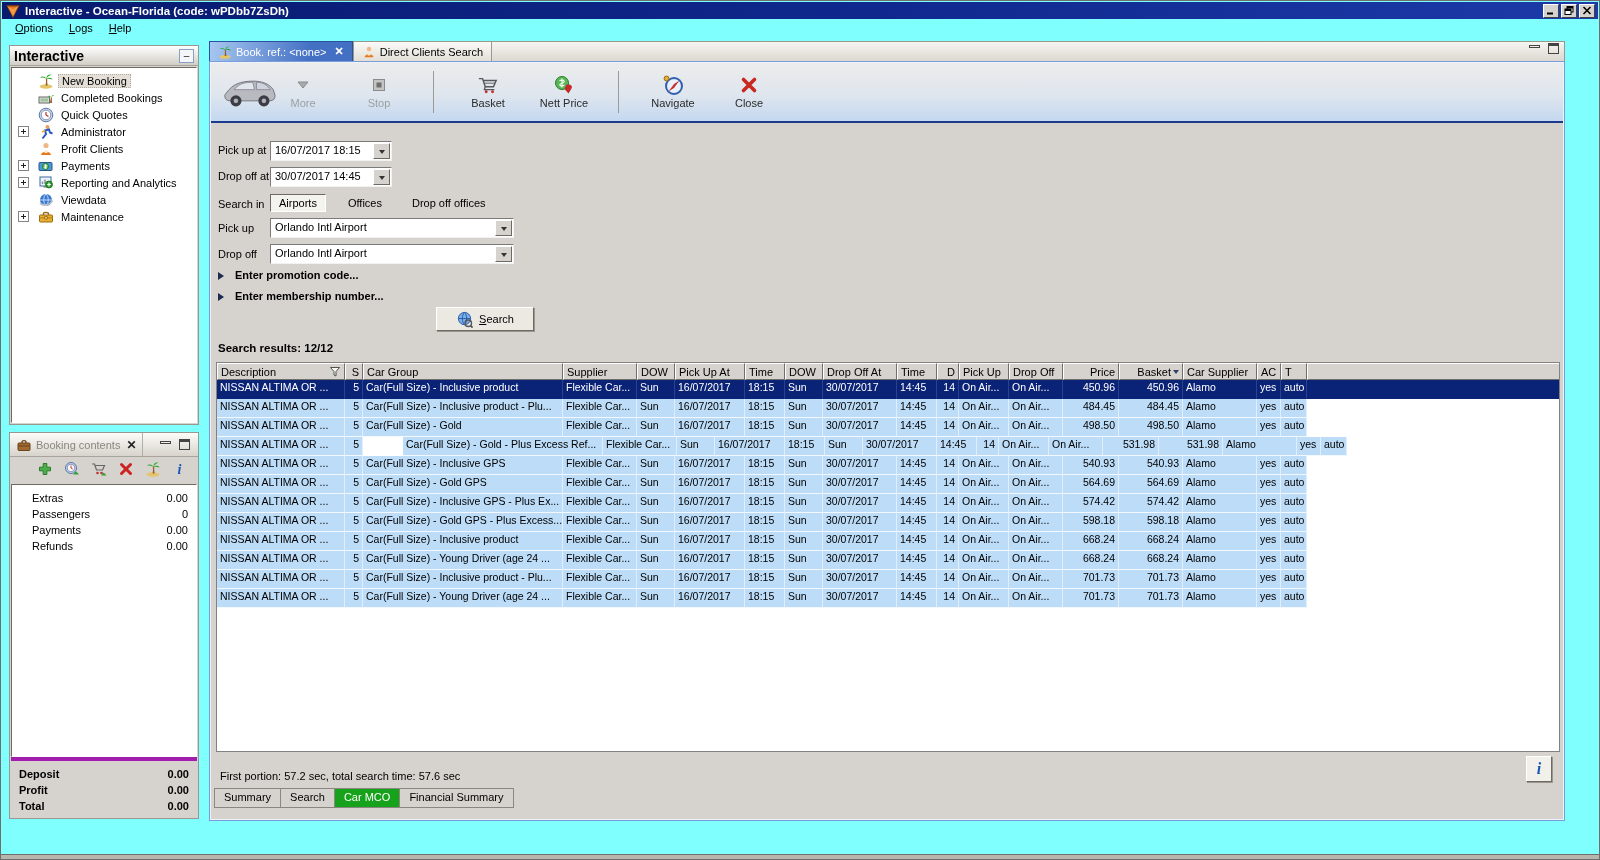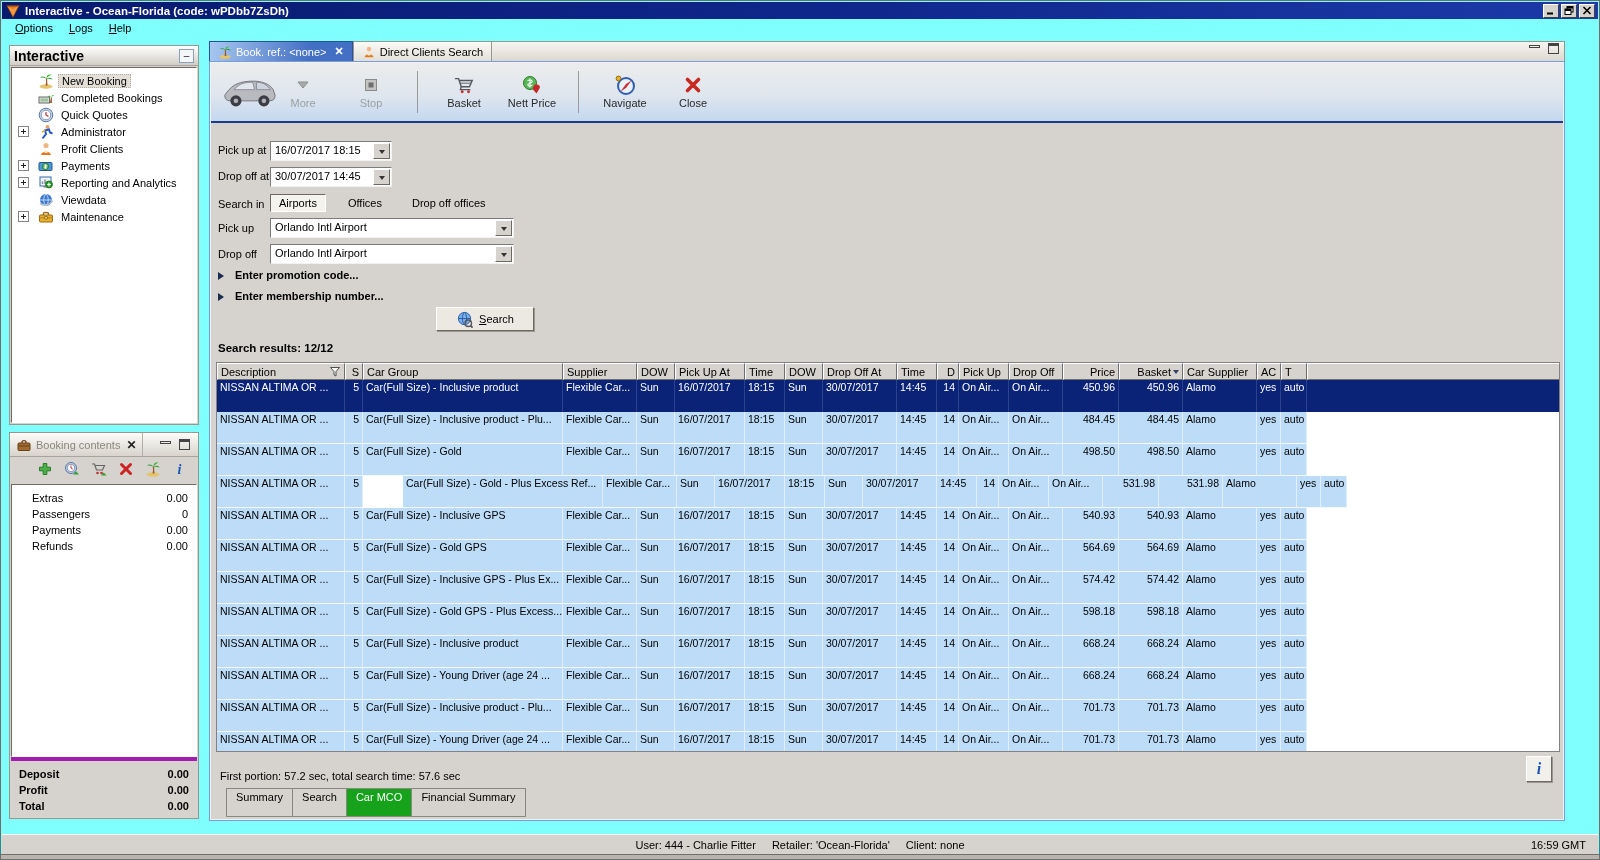--- a/index.html
+++ b/index.html
@@ -86,21 +86,21 @@
   .panel-mm { position:absolute; right:6px; top:2px; display:flex; gap:8px; }
   .content { position:absolute; top:20px; left:0; right:0; bottom:0;
     border:1px solid #7a9cd8; box-shadow:inset 0 0 0 1px #eef3fb; background:#d6d3ce; }
 
   
   .hdr-band { position:absolute; left:1px; right:1px; top:1px; height:60px;
     background:linear-gradient(#ececec,#dfe6ee 55%,#c4d8f0); border-bottom:2px solid #1e3a8c;
     display:flex; align-items:center; }
   .car-img { margin-left:10px; width:56px; height:42px; flex:none; }
   .hdr-title { font-size:17px; font-weight:bold; color:#1c3a94; margin-left:8px; flex:1; }
-  .hdr-toolbar { display:flex; align-items:center; gap:16px; padding-right:14px; }
+  .hdr-toolbar { display:flex; align-items:center; gap:24px; padding-right:14px; }
   .tbtn { width:52px; display:flex; flex-direction:column; align-items:center; gap:2px; cursor:default; }
   .tbtn .icn svg { width:20px; height:20px; }
   .tbtn .cap { font-size:11px; color:#2a2a2a; white-space:nowrap; }
   .tbtn.disabled .cap { color:#9aa0a2; }
   .tb-sep { width:1px; height:42px; background:#9a9a9a; margin:0 4px; }
 
   
   .frm-label { position:absolute; left:8px; }
   .combo { position:absolute; display:flex; height:20px; background:#fff;
     border:1px solid; border-color:#7b7b7b #f2f2f2 #f2f2f2 #7b7b7b; }
@@ -123,36 +123,36 @@
   .tbl-viewport { position:absolute; left:6px; top:300px; width:1344px; height:390px;
     background:#fff; border:1px solid #828282; overflow:hidden; }
   .thead { display:flex; height:17px; }
   .th { background:#d6d3ce; border-top:1px solid #fff; border-left:1px solid #fff;
     border-right:1px solid #6e6e6e; border-bottom:1px solid #6e6e6e;
     padding:1px 3px; white-space:nowrap; overflow:hidden; display:flex; align-items:center; flex:none; }
   .th.ar { justify-content:flex-end; }
   .th .funnel { margin-left:auto; }
   .th .funnel svg { width:12px; height:12px; }
   .th .sortm { width:0; height:0; border:3px solid transparent; border-top:4px solid #30406a; margin-left:2px; margin-top:3px; }
-  .trow { display:flex; height:32px; }
+  .trow { display:flex; height:19px; }
   .td { background:#bcdcf8; border-right:1px solid #e2eefb; border-bottom:1px solid #f2f8fe;
     padding:0 3px; white-space:nowrap; overflow:hidden; font-size:10.5px; line-height:14px; flex:none; }
   .td.ar { text-align:right; }
   .trow.sel .td { background:#0a2377; color:#fff; border-right-color:#2a4390; border-bottom-color:#0a2377; }
   .tfill { flex:1; background:transparent; border:none; }
   .thfill { flex:1; background:#d6d3ce; border-top:1px solid #fff; border-left:1px solid #fff;
     border-bottom:1px solid #6e6e6e; }
 
   .status-line { position:absolute; left:10px; top:708px; }
   .ibtn { position:absolute; right:12px; top:694px; width:26px; height:26px; background:#f2f0ea;
     border:1px solid; border-color:#fff #6e6a63 #6e6a63 #fff; box-shadow:1px 1px 0 #9a978f;
     display:flex; align-items:center; justify-content:center; }
   .ibtn .info-i { font-size:16px; }
 
-  .btabs { position:absolute; left:16px; top:726px; display:inline-flex; border:1px solid #8a8780; height:29px; background:#d6d3ce; }
+  .btabs { position:absolute; left:4px; top:726px; display:inline-flex; border:1px solid #8a8780; height:20px; background:#d6d3ce; }
   .btab { padding:2px 9px 0 9px; border-right:1px solid #8a8780; white-space:nowrap; }
   .btab:last-child { border-right:none; }
   .btab.active { background:#17a21b; color:#fff; }
 
   
   .statusbar { position:absolute; left:1px; right:1px; top:833px; height:21px; background:#d6d3ce;
     border-top:1px solid #fff; display:flex; align-items:center; }
   .sb-center { position:absolute; left:0; right:0; text-align:center; display:flex; justify-content:center; gap:16px; }
   .sb-time { margin-left:auto; padding-right:12px; position:relative; }
   .frame-bottom { position:absolute; left:0; right:0; bottom:0; height:5px; background:#b8b4ac; border-top:1px solid #6e6e6e; }
@@ -898,22 +898,14 @@
 
       <div class="btabs" id="bottom-tabs">
           <span class="btab">Summary</span>
           <span class="btab">Search</span>
           <span class="btab active">Car MCO</span>
           <span class="btab">Financial Summary</span>
         </div>
     </div>
   </div>
 
-  <div class="statusbar">
-    <span class="sb-center">
-      <span>User: 444 - Charlie Fitter</span>
-      <span>Retailer: 'Ocean-Florida'</span>
-      <span>Client: none</span>
-    </span>
-    <span class="sb-time">16:59 GMT</span>
-  </div>
   <div class="frame-bottom"></div>
 </div>
 
 </body></html>

